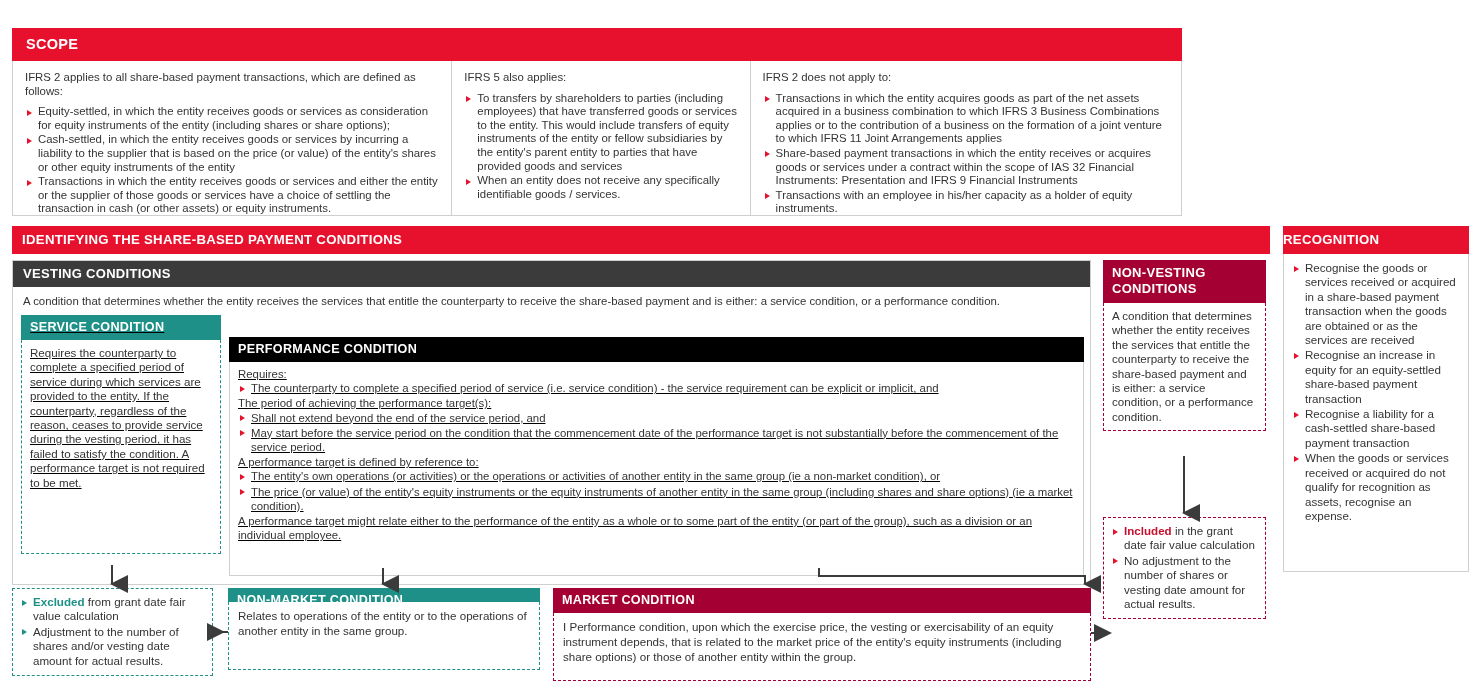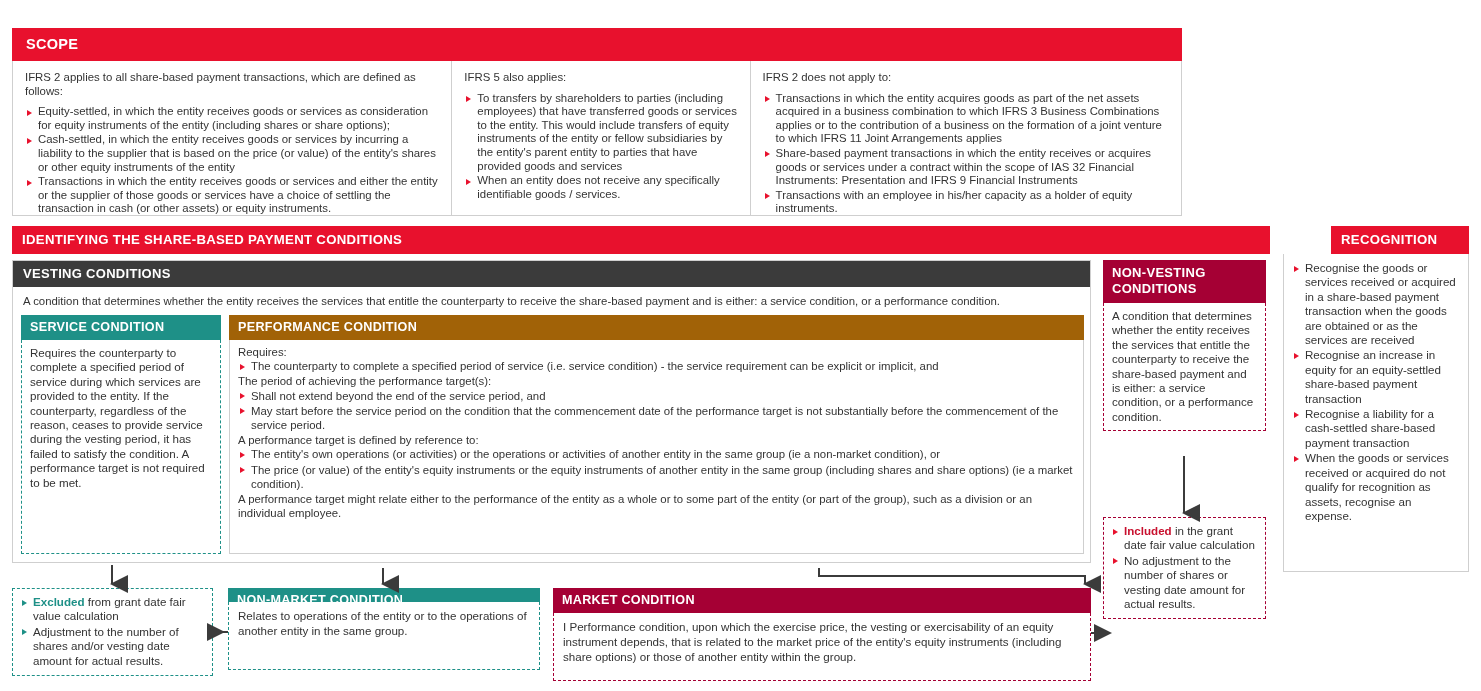--- a/index.html
+++ b/index.html
@@ -17,21 +17,21 @@
   }
 
   
   .band {
     color: #ffffff;
     font-weight: bold;
     letter-spacing: .3px;
   }
   .band-red   { background: #E8112D; }
   .band-dark  { background: #3B3B3B; }
-  .band-grey  { background: #a16207; }
+  .band-grey  { background: #000000; margin-top: 22px; }
   .band-teal  { background: #1E9087; }
   .band-crim  { background: #A50034; }
 
   
   .scope-wrap {
     position: absolute;
     left: 12px; top: 28px;
     width: 1170px;
   }
   .scope-head {
@@ -100,21 +100,21 @@
     padding-left: 10px;
     font-size: 13px;
   }
   .vest-desc {
     padding: 7px 10px 7px 10px;
     font-size: 11.4px;
     line-height: 14px;
     color: #333;
   }
 
-  .cond-row { display: flex; padding: 0 0 8px 0; }
+  .cond-row { display: flex; padding: 0 0 8px 0; text-decoration: underline; }
 
   
   .svc-col { width: 200px; margin: 0 8px 0 8px; }
   .svc-head {
     height: 25px; line-height: 25px;
     padding-left: 9px;
     font-size: 12.6px;
   }
   .svc-body {
     border: 1.5px dashed #1E9087;
@@ -177,23 +177,21 @@
   .kw-teal { color: #1E9087; font-weight: bold; }
 
   
   .recog-wrap {
     position: absolute;
     left: 1283px; top: 226px;
     width: 186px;
   }
   .recog-head {
     height: 28px; line-height: 28px;
-    padding-left: 10px;
     font-size: 13.2px;
-    margin-left: 48px;
   }
   .recog-body {
     border: 1px solid #cfcfcf;
     border-top: none;
     padding: 7px 8px 10px 8px;
     font-size: 11.6px;
     line-height: 14.4px;
     color: #333;
     min-height: 318px;
   }

